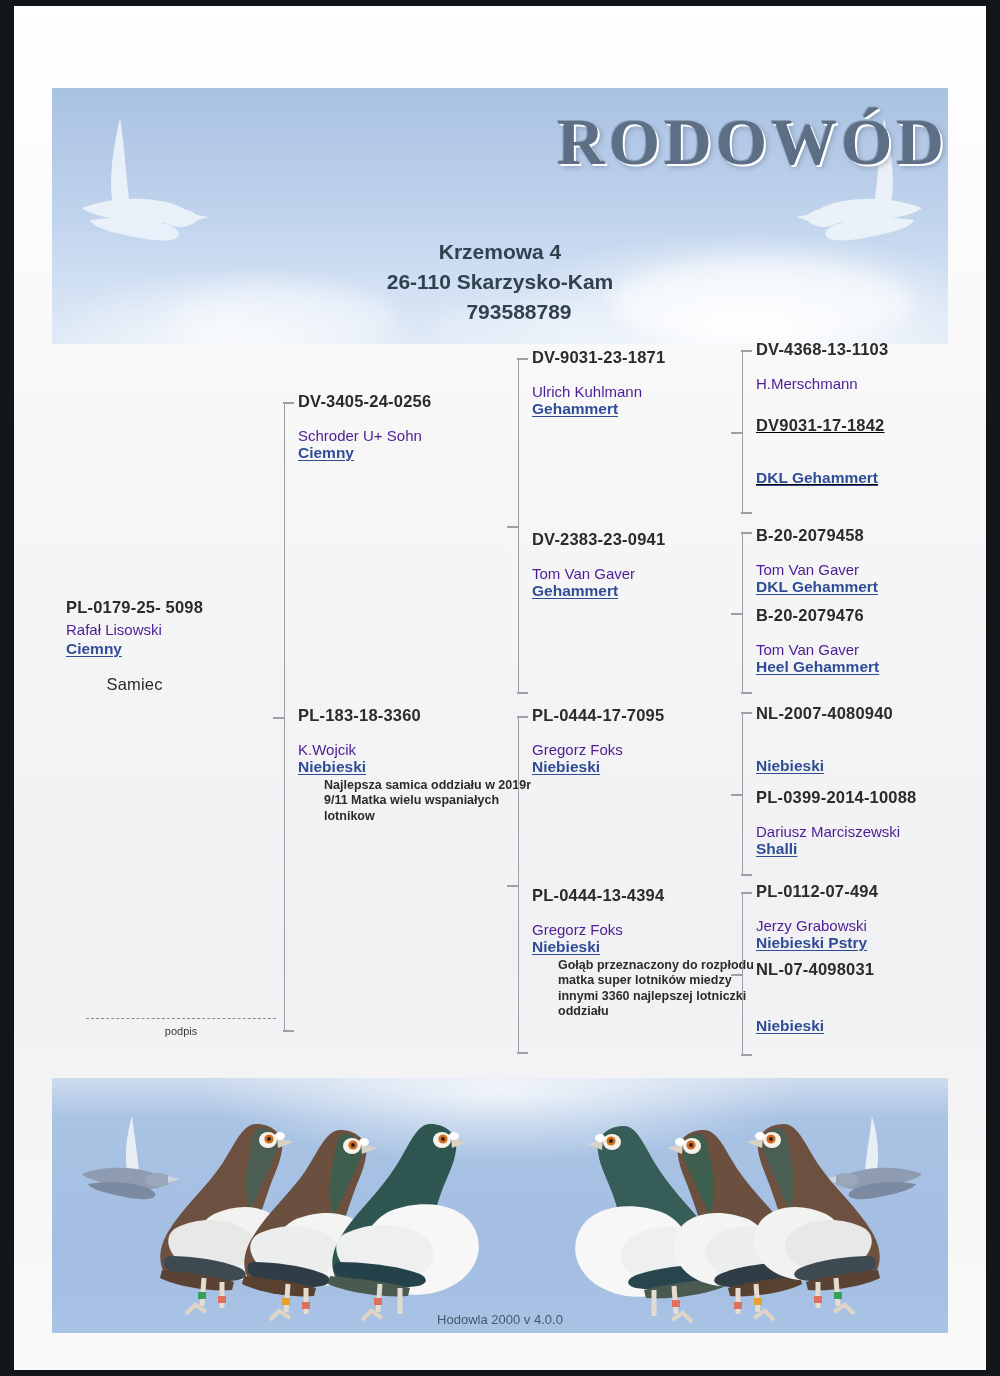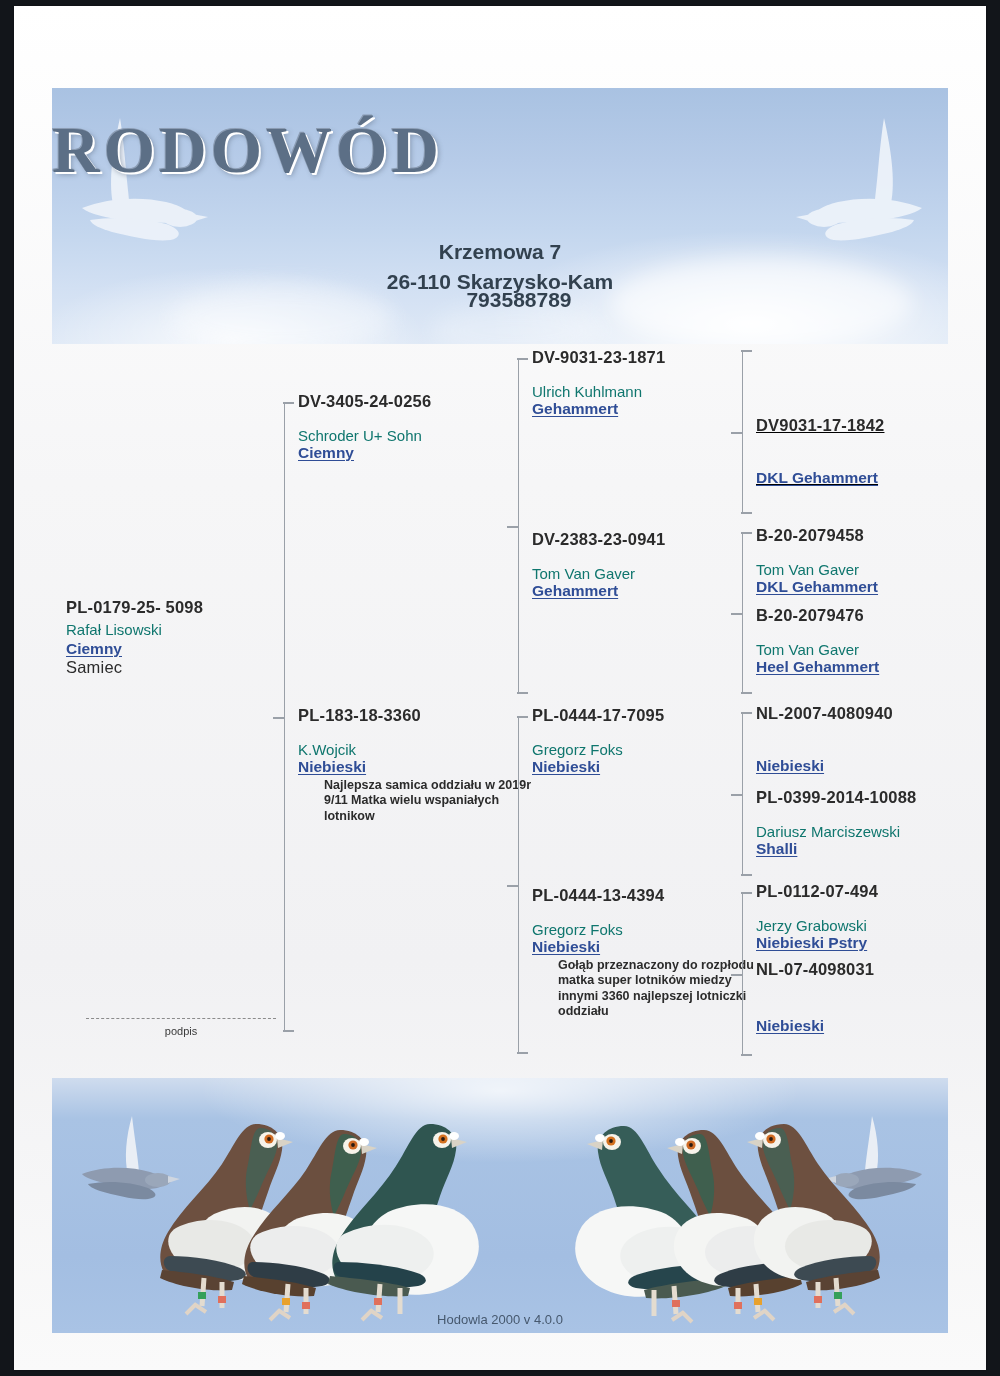--- a/index.html
+++ b/index.html
@@ -31,22 +31,22 @@
       radial-gradient(ellipse 420px 150px at 78% 92%, rgba(255,255,255,.95) 0%, rgba(255,255,255,0) 62%),
       radial-gradient(ellipse 300px 110px at 20% 98%, rgba(255,255,255,.75) 0%, rgba(255,255,255,0) 65%),
       linear-gradient(180deg,#a9c2e2 0%,#b6cbe8 28%,#c3d6ee 55%,#d2e0f3 78%,#dfe9f6 100%);
     overflow:hidden;
   }
   .cloud{position:absolute;border-radius:50%;background:rgba(255,255,255,.55);filter:blur(10px);}
   .bird{position:absolute;pointer-events:none;}
   .bird svg{display:block;}
 
   #title-rodowod{
-    position:absolute;left:0;right:0;top:24px;
-    text-align:left;
+    position:absolute;left:0;right:0;top:16px;
+    text-align:right;
     font-family:"Liberation Serif", serif;
     font-size:66px;font-weight:bold;letter-spacing:4px;
     color:#5c6f86;
     text-shadow:
       2px 2px 0 #ffffff,
       -1px -1px 0 #8b9cb3,
       3px 3px 5px rgba(80,95,115,.45);
   }
   #title-owner{
     position:absolute;left:0;right:0;top:90px;
@@ -54,32 +54,32 @@
     font-size:44px;font-weight:bold;letter-spacing:-.5px;
     color:#3b4a5e;
     text-shadow:1px 1px 0 rgba(255,255,255,.6);
   }
   .addr{
     position:absolute;left:0;right:0;text-align:center;
     font-size:21px;font-weight:bold;color:#32414f;
   }
   #addr-street{top:152px;}
   #addr-city{top:182px;}
-  #addr-phone{top:200px;padding-left:38px;}
+  #addr-phone{top:212px;padding-left:38px;}
 
   
   #pedigree{position:absolute;left:0;top:330px;width:972px;height:730px;}
 
   .cell{position:absolute;}
   .ring{
     font-size:16.5px;font-weight:bold;color:#2b2b2b;letter-spacing:.2px;
     white-space:nowrap;
   }
   .breeder{
-    font-size:15px;color:#0f766e;margin-top:16px;white-space:nowrap;
+    font-size:15px;color:#4c1d95;margin-top:16px;white-space:nowrap;
   }
   .colour{
     font-size:15.5px;font-weight:bold;color:#2f4d96;
     text-decoration:underline;text-underline-offset:2px;
     white-space:nowrap;
   }
   .note{
     font-size:12.5px;font-weight:bold;color:#2b2b2b;line-height:1.22;
     margin-top:2px;width:215px;margin-left:26px;
   }
@@ -149,32 +149,32 @@
             <path d="M58 10 C50 45 46 78 52 100 C56 112 62 116 66 112 C70 108 66 86 64 62 C62 40 60 22 58 10 Z"></path>
             <path d="M20 100 C45 90 78 88 104 94 C120 98 130 104 126 110 C120 118 92 114 64 112 C44 110 28 106 20 100 Z"></path>
             <path d="M28 112 C52 108 82 110 104 116 C116 120 120 126 114 130 C104 136 74 130 50 124 C38 120 30 117 28 112 Z"></path>
             <ellipse cx="118" cy="110" rx="17" ry="9"></ellipse>
             <path d="M130 106 l16 3 -16 5 z"></path>
           </g>
         </svg>
       </div>
 
       <div id="title-rodowod">RODOWÓD</div>
-      <div class="addr" id="addr-street">Krzemowa 7</div>
+      <div class="addr" id="addr-street">Krzemowa 4</div>
       <div class="addr" id="addr-city">26-110 Skarzysko-Kam</div>
       <div class="addr" id="addr-phone">793588789</div>
     </div>
 
     <div id="pedigree">
 
       <div class="cell" style="left:52px;top:262px;">
         <div class="ring">PL-0179-25- 5098</div>
         <div class="breeder" style="margin-top:4px;">Rafał Lisowski</div>
         <div class="colour" style="margin-top:2px;">Ciemny</div>
-        <div class="ring" style="font-weight:normal;margin-top:0;">Samiec</div>
+        <div class="ring" style="font-weight:normal;margin-top:17px;text-align:center;">Samiec</div>
       </div>
 
       <div class="bracket" style="left:270px;top:66px;height:630px;">
         <span class="mid"></span>
       </div>
 
       <div class="cell" style="left:284px;top:56px;">
         <div class="ring">DV-3405-24-0256</div>
         <div class="breeder">Schroder U+ Sohn</div>
         <div class="colour">Ciemny</div>
@@ -225,20 +225,25 @@
       <div class="bracket" style="left:728px;top:196px;height:162px;">
         <span class="mid"></span>
       </div>
       <div class="bracket" style="left:728px;top:376px;height:164px;">
         <span class="mid"></span>
       </div>
       <div class="bracket" style="left:728px;top:556px;height:164px;">
         <span class="mid"></span>
       </div>
 
+      <div class="cell" style="left:742px;top:4px;">
+        <div class="ring">DV-4368-13-1103</div>
+        <div class="breeder">H.Merschmann</div>
+        <div class="colour"></div>
+      </div>
 
       <div class="cell" style="left:742px;top:80px;text-decoration:underline;">
         <div class="ring">DV9031-17-1842</div>
         <div class="breeder"></div>
         <div class="colour" style="margin-top:34px;">DKL Gehammert</div>
       </div>
 
       <div class="cell" style="left:742px;top:190px;">
         <div class="ring">B-20-2079458</div>
         <div class="breeder">Tom Van Gaver</div>

